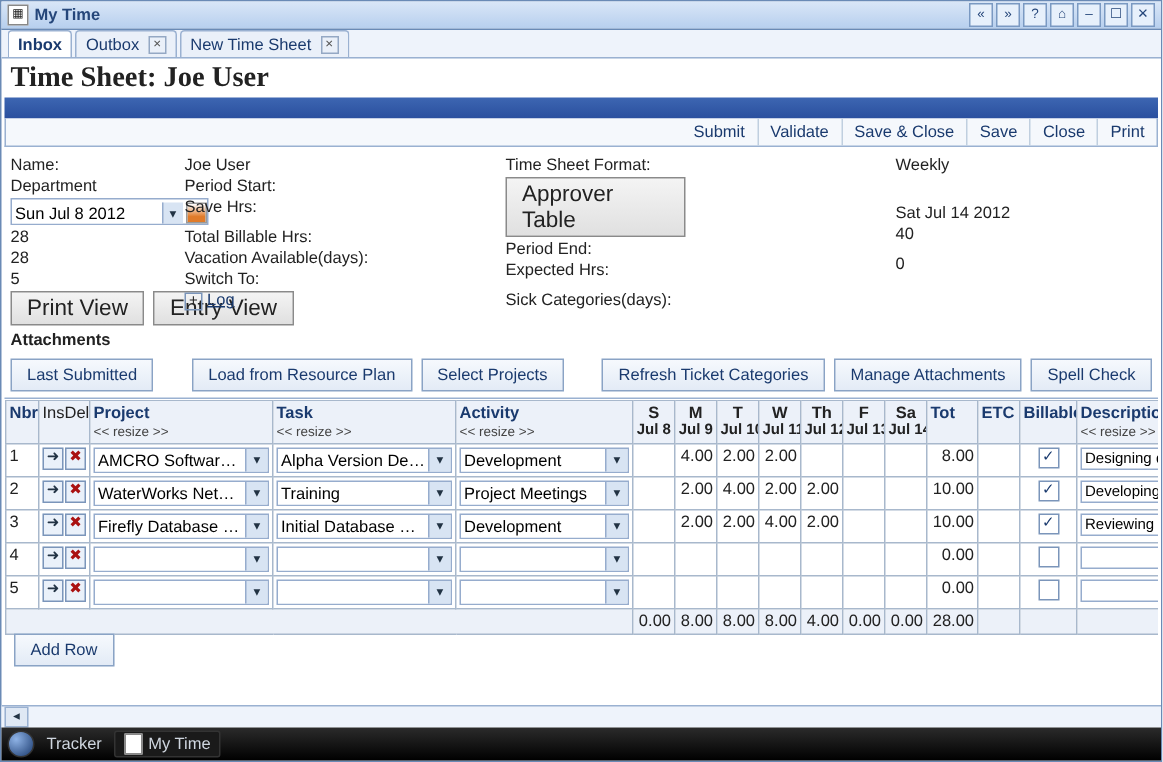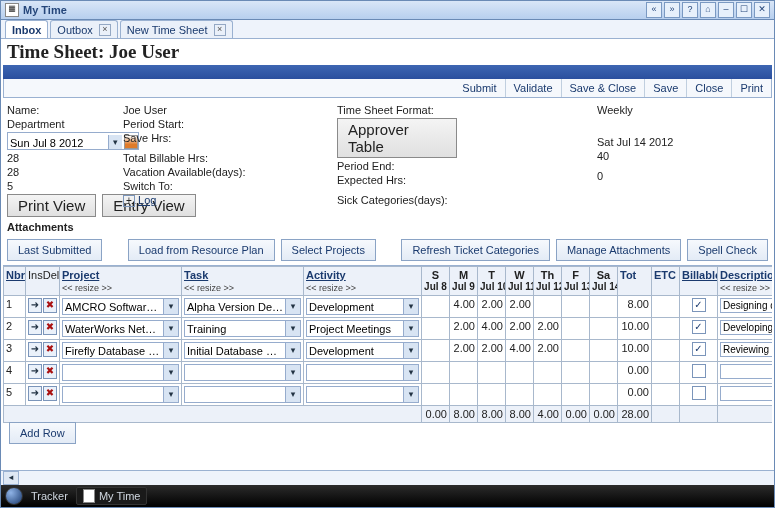--- a/index.html
+++ b/index.html
@@ -31,21 +31,21 @@
   .datebox .cal{width:14px;height:12px;margin-left:2px;background:linear-gradient(#fff,#e07b2a 70%);border:1px solid #999}
   .mbt{display:inline-block;border:1px solid #8a8a8a;background:linear-gradient(#f4f4f4,#e0e0e0);padding:2px 10px;font-size:15px;cursor:pointer}
   .linky{color:#1a3a6e;text-decoration:underline;cursor:pointer}
   .att{font-weight:bold;padding:0 6px 4px 6px}
   .toolrow{display:flex;gap:6px;padding:2px 6px;align-items:center}
   .tbtn{border:1px solid #8aa3c5;background:linear-gradient(#f6f9fd,#e3ebf6);padding:4px 10px;font-size:11px;color:#1a3a6e;cursor:pointer;white-space:nowrap}
   .gridwrap{flex:1;overflow:auto;margin:2px 2px 0 2px;border-top:1px solid #9ab1d1}
   table.ts{border-collapse:collapse;width:100%;font-size:11px;table-layout:fixed}
   table.ts th,table.ts td{border:1px solid #a8b8cc;padding:2px 2px;vertical-align:top;overflow:hidden}
   table.ts th{background:#ecf1f9;font-weight:normal;text-align:left;white-space:nowrap}
-  table.ts th .hdr{font-weight:bold;text-decoration:underline;color:#1a3a6e;cursor:pointer;display:block}
+  table.ts th .hdr{font-weight:bold;color:#1a3a6e;cursor:pointer;display:block}
   table.ts th .rs{font-size:9px;color:#444}
   table.ts th.day{text-align:center;font-weight:bold}
   table.ts th.day .dn{font-size:10px;display:block}
   .num{text-align:right;padding-right:3px}
   .rowtools{display:flex;gap:1px}
   .rico{width:13px;height:13px;border:1px solid #7b95ba;background:#eaf1fa;font-size:10px;line-height:12px;text-align:center;color:#234;cursor:pointer}
   .rico.del{color:#a11}
   .combo{display:flex;width:100%;height:17px;border:1px solid #96accd;background:#fff;box-sizing:border-box}
   .combo input{border:none;flex:1;width:0;font-size:11px;padding:0 2px;overflow:hidden;text-overflow:ellipsis}
   .combo .car{width:14px;background:#d8e4f3;border-left:1px solid #96accd;text-align:center;font-size:9px;line-height:15px;color:#234;cursor:pointer}

